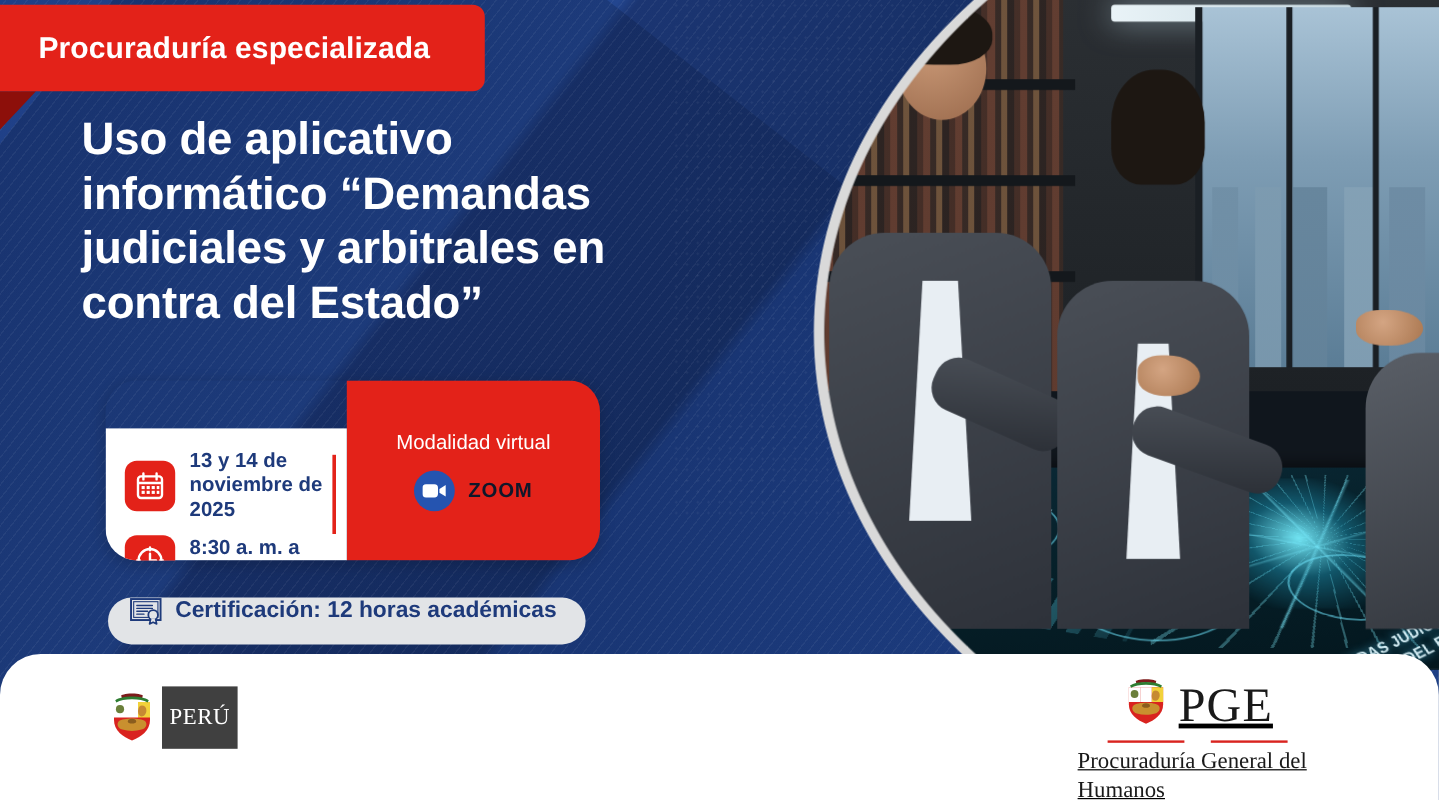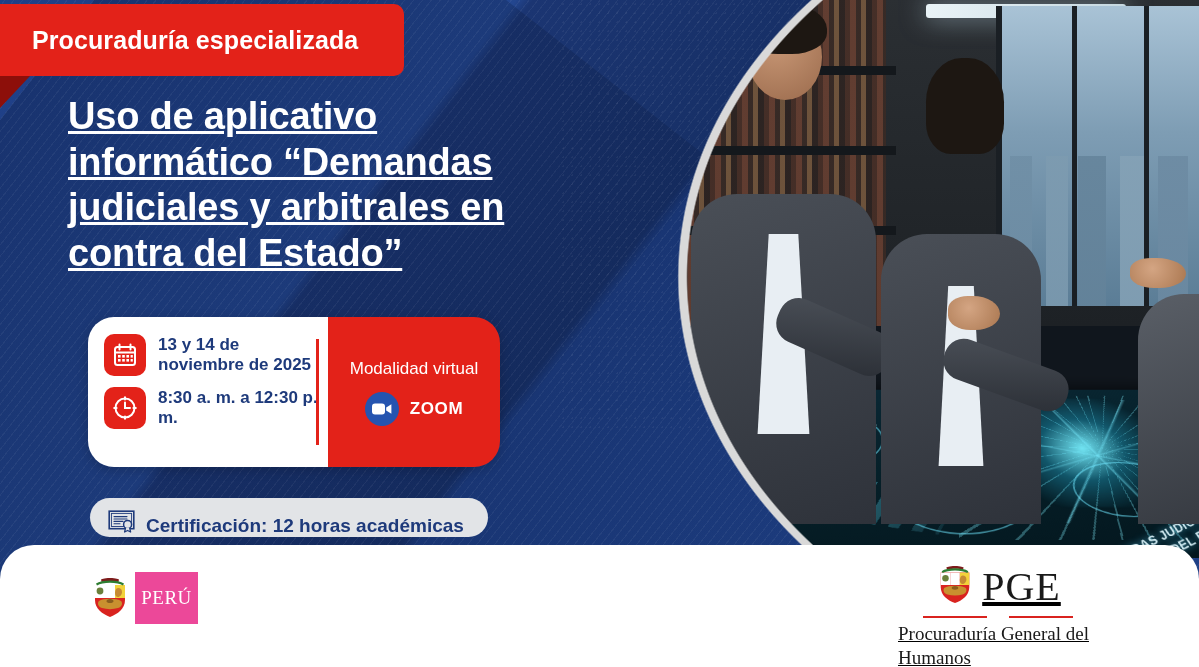--- a/index.html
+++ b/index.html
@@ -241,44 +241,44 @@
 
   
   .title {
     position: absolute; top: 94px; left: 68px;
     width: 500px;
     color: #ffffff;
     font-size: 38px; font-weight: bold;
     line-height: 1.2;
     letter-spacing: -.2px;
     z-index: 4;
-    text-decoration: underline;
   }
   .edition {
     position: absolute; top: 264px; left: 68px;
     background: #e32219; color: #fff;
     font-size: 19px; font-weight: bold;
     padding: 7px 16px 8px 16px;
     z-index: 4;
   }
 
   
   .info-card {
     position: absolute; top: 317px; left: 88px;
     width: 412px; height: 150px;
     border-radius: 26px;
     display: flex;
     overflow: hidden;
     z-index: 4;
     box-shadow: 0 3px 12px rgba(0,0,0,.18);
   }
   .info-left {
-    width: 240px; background: #ffffff;
+    width: 201px; background: #ffffff;
     padding: 17px 0 0 16px;
     position: relative;
+    margin-top: 40px;
   }
   .info-left::after {
     content: ""; position: absolute;
     right: 9px; top: 22px; bottom: 22px; width: 3px;
     background: #e32219;
   }
   .info-row { display: flex; align-items: center; gap: 12px; margin-bottom: 11px; }
   .icon-sq {
     width: 42px; height: 42px; min-width: 42px;
     background: #e32219; border-radius: 10px;
@@ -293,29 +293,29 @@
     display: flex; flex-direction: column;
     align-items: center; justify-content: center; gap: 13px;
   }
   .modality-text { color: #fff; font-size: 17px; font-weight: normal; }
   .zoom-row { display: flex; align-items: center; gap: 11px; }
   .zoom-circle {
     width: 34px; height: 34px; border-radius: 50%;
     background: #2554b0;
     display: flex; align-items: center; justify-content: center;
   }
-  .zoom-label { color: #ffffff; font-size: 17px; font-weight: bold; letter-spacing: .6px; text-align: center; }
+  .zoom-label { color: #0f172a; font-size: 17px; font-weight: bold; letter-spacing: .6px; text-align: center; }
 
   
   .cert {
     position: absolute; top: 498px; left: 90px;
     height: 39px;
     background: #e2e4e7;
     border-radius: 20px;
-    display: flex; align-items: flex-end; gap: 11px;
+    display: flex; align-items: flex-start; gap: 11px;
     padding: 0 24px 0 18px;
     z-index: 4;
   }
   .cert-text { color: #1e3a7b; font-size: 19px; font-weight: bold; }
 
   
   .footer {
     position: absolute; left: 0; bottom: 0;
     width: 1199px; height: 122px;
     background: #ffffff;
@@ -323,21 +323,21 @@
     z-index: 7;
   }
 
   
   .minjus {
     position: absolute; left: 85px; top: 27px;
     display: flex; align-items: stretch; height: 52px;
   }
   .minjus-shield { width: 50px; display: flex; align-items: center; justify-content: center; }
   .minjus-peru {
-    width: 63px; background: #ec4899; color: #fff;
+    width: 63px; background: #404040; color: #fff;
     display: flex; align-items: center; justify-content: center;
     font-size: 19px; letter-spacing: .5px;
     font-family: "Liberation Serif", serif;
   }
   .minjus-min {
     background: #5b5b5b; color: #fff;
     padding: 5px 14px 5px 12px;
     display: flex; flex-direction: column; justify-content: center;
     font-size: 12.5px; line-height: 1.32;
     border-left: 2px solid #fff;

